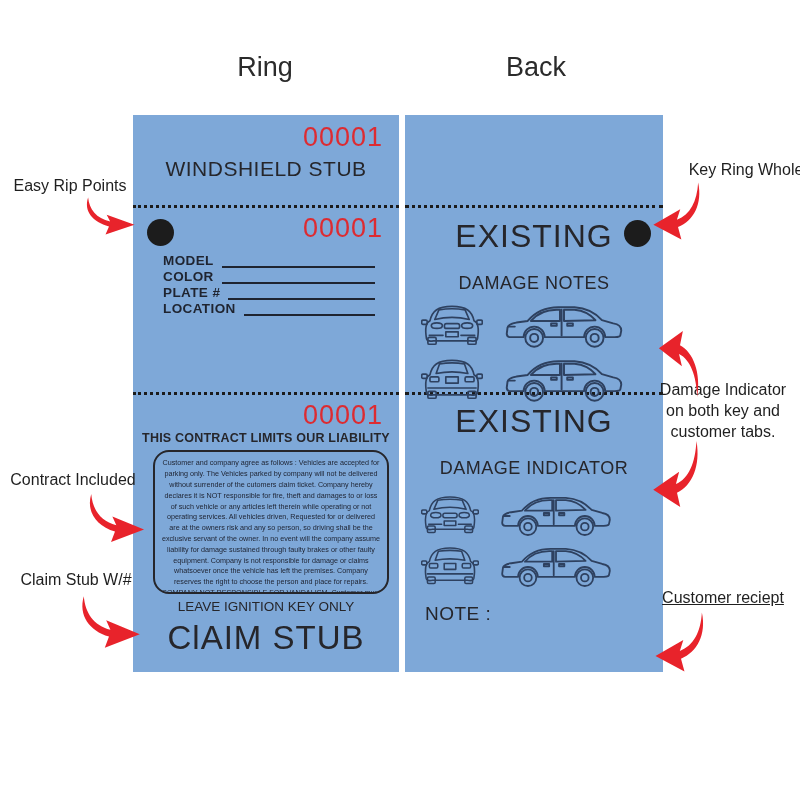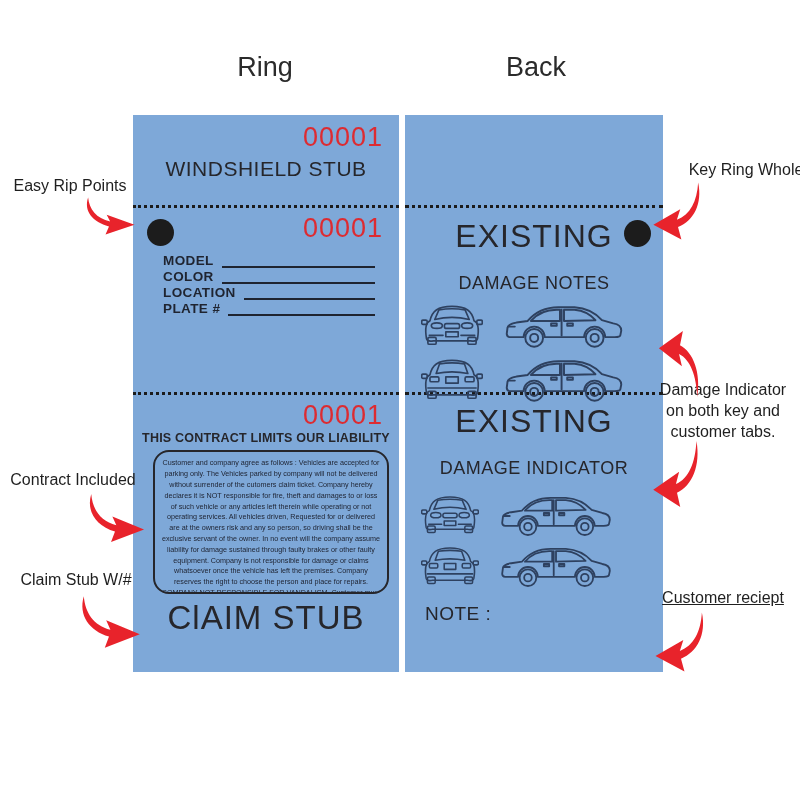--- a/index.html
+++ b/index.html
@@ -130,34 +130,35 @@
     <div class="fields">
       <div class="frow">
         <span>MODEL</span>
         <span class="fline"></span>
       </div>
       <div class="frow">
         <span>COLOR</span>
         <span class="fline"></span>
       </div>
       <div class="frow">
+        <span>PLATE #</span>
+        <span class="fline"></span>
+      </div>
+      <div class="frow">
         <span>LOCATION</span>
-        <span class="fline"></span>
-      </div>
-      <div class="frow">
-        <span>PLATE #</span>
         <span class="fline"></span>
       </div>
     </div>
   </div>
 
   <div class="sec sec3">
     <div class="num" style="padding-top:6px">00001</div>
     <div class="liab">THIS CONTRACT LIMITS OUR LIABILITY</div>
     <div class="contract-box">Customer and company agree as follows : Vehicles are accepted for parking only. The Vehicles parked by company will not be delivered without surrender of the cutomers claim ticket. Company hereby declares it is NOT responsible for fire, theft and damages to or loss of such vehicle or any articles left therein while operating or not operating services. All vehicles driven, Requested for or delivered are at the owners risk and any so person, so driving shall be the exclusive servant of the owner. In no event will the company assume liability for damage sustained through faulty brakes or other faulty equipment. Company is not responsible for damage or claims whatsoever once the vehicle has left the premises. Company reserves the right to choose the person and place for repairs. COMPANY NOT RESPONSIBLE FOR VANDALISM. Customer must set Hand Brake before leaving vehicle. Company is not responsible for cars after closing time.</div>
+    <div class="ignition">LEAVE IGNITION KEY ONLY</div>
     <div class="claim">ClAIM STUB</div>
   </div>
 </div>
 
 <div class="panel" id="panel-back">
 
   <div class="sec sec1 rip"></div>
 
   <div class="sec sec2 rip">
     <div class="hole" id="hole-back"></div>

